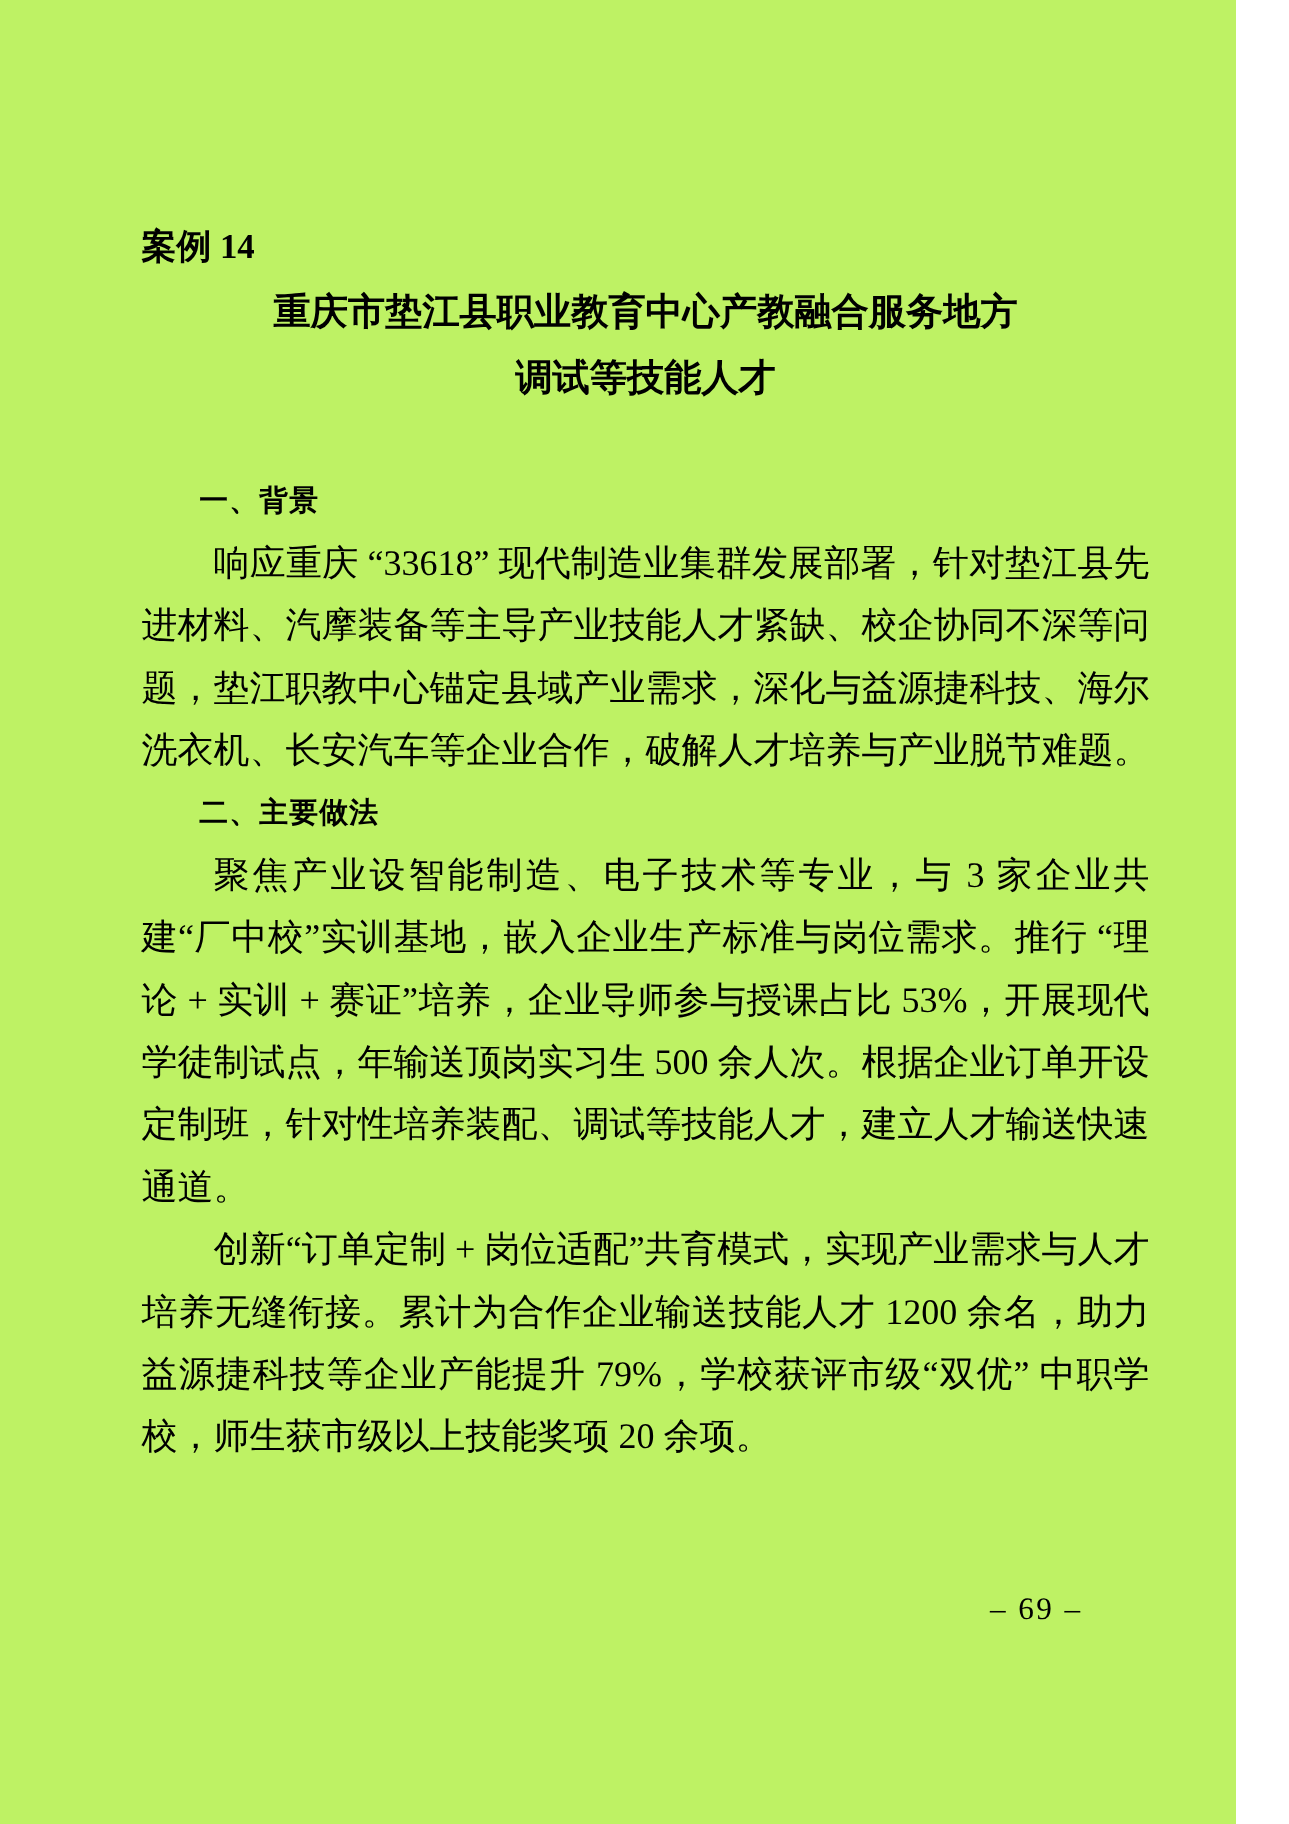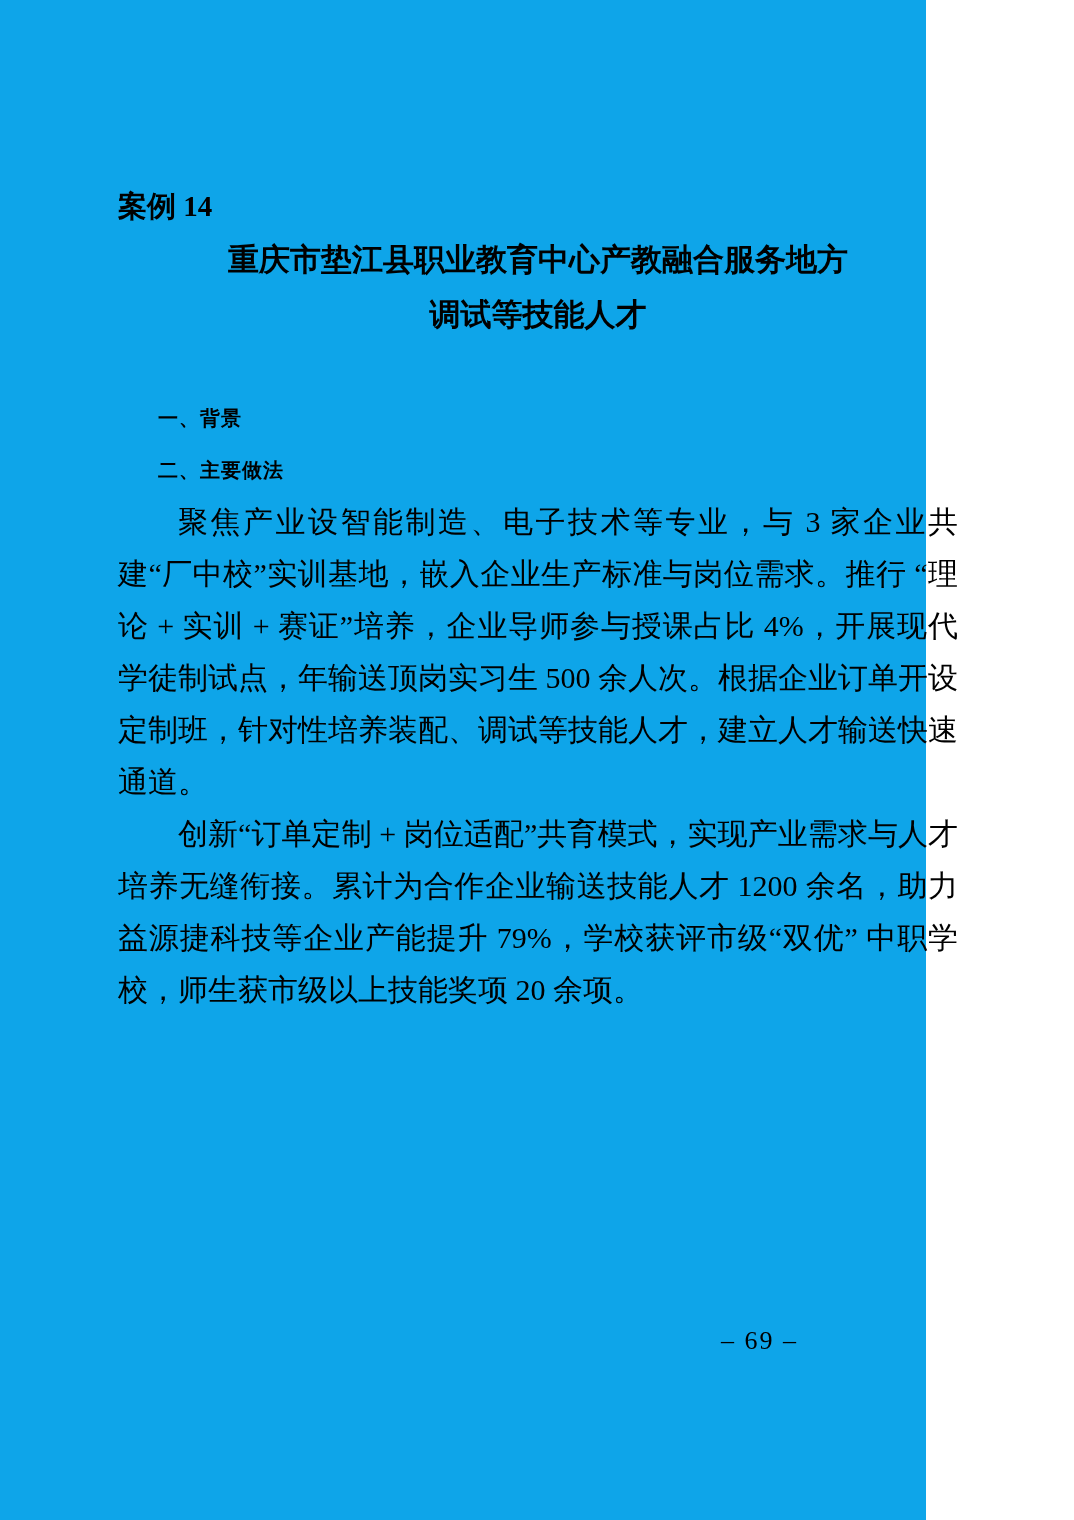--- a/index.html
+++ b/index.html
@@ -11,23 +11,23 @@
     position: relative;
     width: 1074px;
     height: 1520px;
     overflow: hidden;
     font-family: "Liberation Serif", serif;
     color: #000000;
   }
   .page {
     position: absolute;
     left: 0; top: 0;
-    width: 926px;
+    width: 1030px;
     height: 1520px;
-    background: #0ea5e9;
+    background: #bef264;
   }
   .content {
     position: absolute;
     left: 118px;
     top: 185px;
     width: 840px;
   }
   .case-label {
     font-family: "Liberation Serif", serif;
     font-weight: bold;
@@ -39,21 +39,21 @@
     font-family: "Liberation Serif", serif;
     font-weight: bold;
     font-size: 31px;
     line-height: 55px;
     text-align: center;
     margin: 0 0 50px 0;
   }
   .section-heading {
     font-family: "Liberation Sans", sans-serif;
     font-weight: bold;
-    font-size: 20px;
+    font-size: 24px;
     line-height: 52px;
     text-indent: 2em;
     margin: 0;
     letter-spacing: 1px;
   }
   .body-para {
     font-family: "Liberation Serif", serif;
     font-size: 30px;
     line-height: 52px;
     margin: 0;
@@ -75,23 +75,24 @@
 <body>
 
 <div class="page">
   <div class="content">
 
     <div class="case-label">案例 14</div>
 
     <h1 class="doc-title"><span>重庆市垫江县职业教育中心产教融合服务地方</span><br><span>调试等技能人才</span></h1>
 
     <h2 class="section-heading">一、背景</h2>
+    <p class="body-para">响应重庆 “33618” 现代制造业集群发展部署，针对垫江县先进材料、汽摩装备等主导产业技能人才紧缺、校企协同不深等问题，垫江职教中心锚定县域产业需求，深化与益源捷科技、海尔洗衣机、长安汽车等企业合作，破解人才培养与产业脱节难题。</p>
 
     <h2 class="section-heading">二、主要做法</h2>
-    <p class="body-para">聚焦产业设智能制造、电子技术等专业，与 3 家企业共建“厂中校”实训基地，嵌入企业生产标准与岗位需求。推行 “理论 + 实训 + 赛证”培养，企业导师参与授课占比 4%，开展现代学徒制试点，年输送顶岗实习生 500 余人次。根据企业订单开设定制班，针对性培养装配、调试等技能人才，建立人才输送快速通道。</p>
+    <p class="body-para">聚焦产业设智能制造、电子技术等专业，与 3 家企业共建“厂中校”实训基地，嵌入企业生产标准与岗位需求。推行 “理论 + 实训 + 赛证”培养，企业导师参与授课占比 53%，开展现代学徒制试点，年输送顶岗实习生 500 余人次。根据企业订单开设定制班，针对性培养装配、调试等技能人才，建立人才输送快速通道。</p>
 
     <p class="body-para">创新“订单定制 + 岗位适配”共育模式，实现产业需求与人才培养无缝衔接。累计为合作企业输送技能人才 1200 余名，助力益源捷科技等企业产能提升 79%，学校获评市级“双优” 中职学校，师生获市级以上技能奖项 20 余项。</p>
 
 
   </div>
 
   <div class="page-number">– 69 –</div>
 </div>
 
 </body></html>

